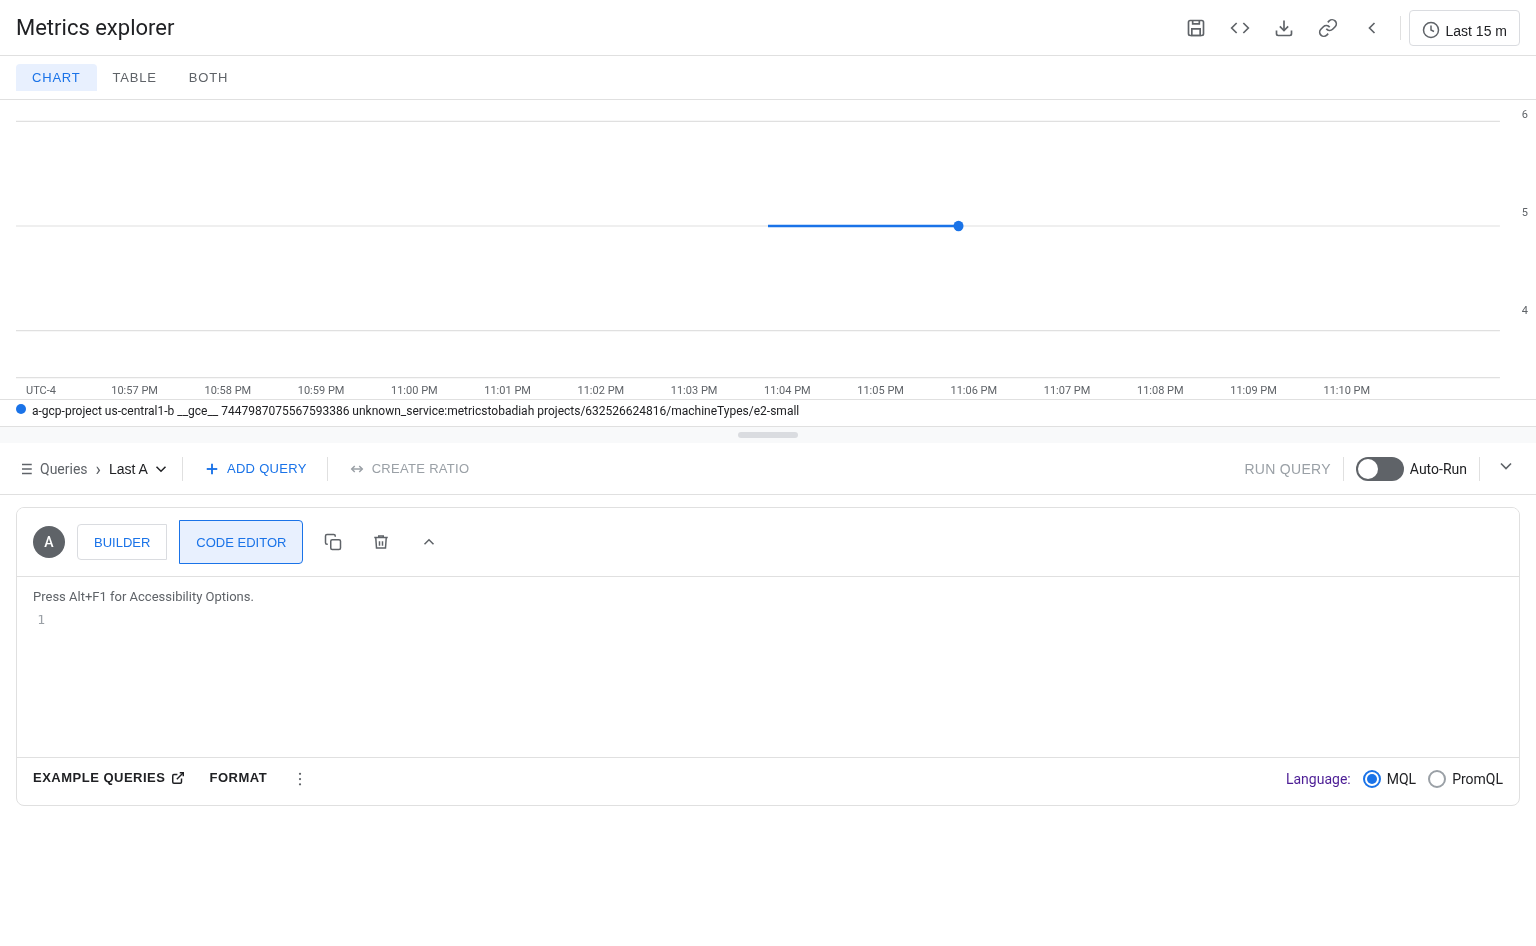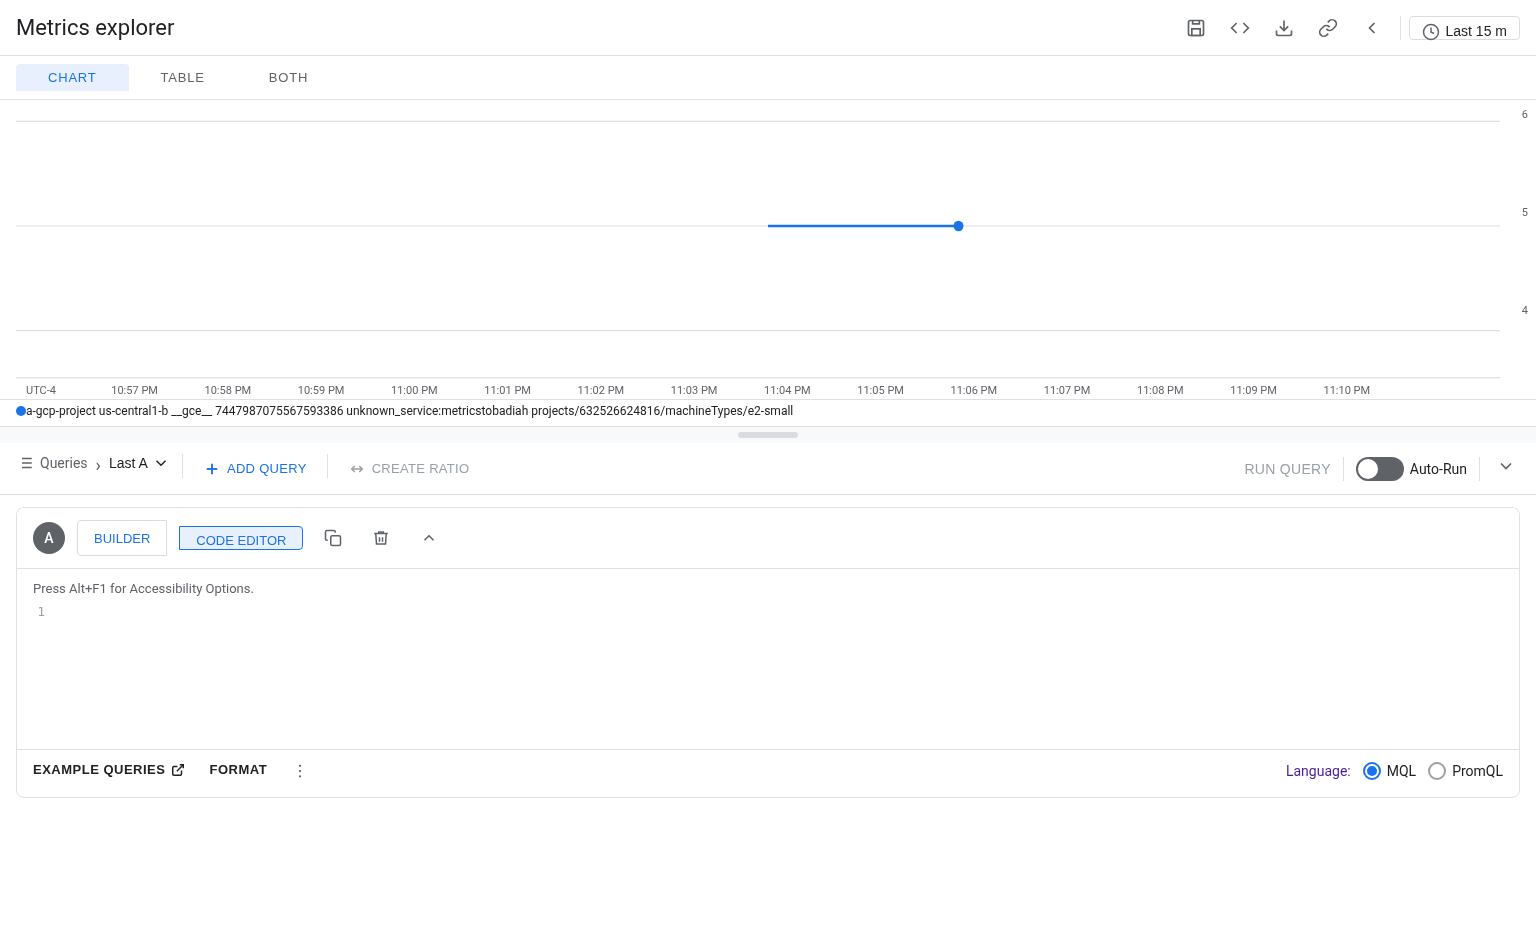--- a/index.html
+++ b/index.html
@@ -10,58 +10,58 @@
       display: flex; align-items: center; justify-content: space-between;
       padding: 8px 16px; border-bottom: 1px solid #e0e0e0; height: 56px;
     }
     .header-title { font-size: 22px; font-weight: 400; color: #202124; }
     .header-actions { display: flex; align-items: center; gap: 4px; }
     .header-icon-btn {
       width: 40px; height: 40px; border-radius: 50%; border: none; background: transparent;
       cursor: pointer; display: flex; align-items: center; justify-content: center; color: #5f6368;
     }
     .time-range-btn {
-      display: flex; align-items: flex-start; gap: 6px; border: 1px solid #dadce0; border-radius: 4px;
+      display: flex; align-items: flex-end; gap: 6px; border: 1px solid #dadce0; border-radius: 4px;
       padding: 6px 12px; background: #fff; cursor: pointer; color: #202124; font-size: 14px;
-      height: 24px;
+      height: 36px;
     }
     .time-range-btn svg { color: #5f6368; }
 
     
     .chart-tabs {
       display: flex; align-items: center; padding: 8px 16px; border-bottom: 1px solid #e0e0e0;
       gap: 0;
     }
     .chart-tab {
-      padding: 6px 32px; font-size: 13px; font-weight: 500; cursor: pointer; border: none;
+      padding: 6px 16px; font-size: 13px; font-weight: 500; cursor: pointer; border: none;
       background: transparent; color: #5f6368; border-radius: 4px 4px 0 0; letter-spacing: 0.8px;
     }
     .chart-tab.active { color: #1a73e8; background: #e8f0fe; }
 
     
     .chart-container {
       position: relative; height: 300px; border-bottom: 1px solid #e0e0e0; padding: 0 16px;
     }
     .chart-svg { width: 100%; height: 100%; }
     .chart-legend {
-      padding: 4px 16px 8px; font-size: 12px; color: #202124; display: flex; align-items: center; 
+      padding: 4px 16px 8px; font-size: 12px; color: #202124; display: flex; gap: 6px;
       border-bottom: 1px solid #e0e0e0;
     }
     .legend-dot { width: 10px; height: 10px; border-radius: 50%; background: #1a73e8; flex-shrink: 0; }
 
     
     .chart-scrollbar { height: 16px; background: #f8f9fa; display: flex; align-items: center; justify-content: center; }
     .scrollbar-thumb { width: 60px; height: 6px; background: #dadce0; border-radius: 3px; }
 
     
     .query-bar {
       display: flex; align-items: center; padding: 8px 16px; border-bottom: 1px solid #e0e0e0;
       gap: 8px; height: 52px;
     }
-    .query-bar-left { display: flex; align-items: flex-start; gap: 8px; flex: 1; }
+    .query-bar-left { display: flex; align-items: center; gap: 8px; flex: 1; }
     .queries-label { display: flex; align-items: center; gap: 6px; color: #5f6368; font-size: 14px; cursor: pointer; }
     .chevron-right { font-size: 18px; color: #5f6368; }
     .query-a-btn {
       display: flex; align-items: center; gap: 4px; color: #202124; font-size: 14px;
       cursor: pointer; background: transparent; border: none; font-weight: 400;
     }
     .add-query-btn {
       display: flex; align-items: center; gap: 6px; color: #1a73e8; font-size: 13px; font-weight: 500;
       cursor: pointer; background: transparent; border: none; padding: 6px 8px; border-radius: 4px;
       letter-spacing: 0.3px;
@@ -105,21 +105,21 @@
     .query-title { font-size: 16px; font-weight: 500; flex: 1; }
     .query-panel-actions { display: flex; align-items: center; gap: 12px; }
     .builder-btn {
       padding: 6px 16px; border: 1px solid #dadce0; border-radius: 4px 0 0 4px;
       background: #fff; color: #1a73e8; font-size: 13px; font-weight: 500; cursor: pointer;
       height: 36px;
     }
     .code-editor-btn {
       padding: 6px 16px; border: 1px solid #1a73e8; border-radius: 0 4px 4px 0;
       background: #e8f0fe; color: #1a73e8; font-size: 13px; font-weight: 500; cursor: pointer;
-      height: 24px;
+      height: 44px;
     }
     .icon-btn {
       width: 36px; height: 36px; border-radius: 50%; border: none; background: transparent;
       cursor: pointer; display: flex; align-items: center; justify-content: center; color: #5f6368;
       font-size: 18px;
     }
 
     
     .code-editor-area { background: #fff; padding: 12px 0; min-height: 180px; }
     .accessibility-hint { padding: 0 16px 8px; font-size: 13px; color: #5f6368; }

